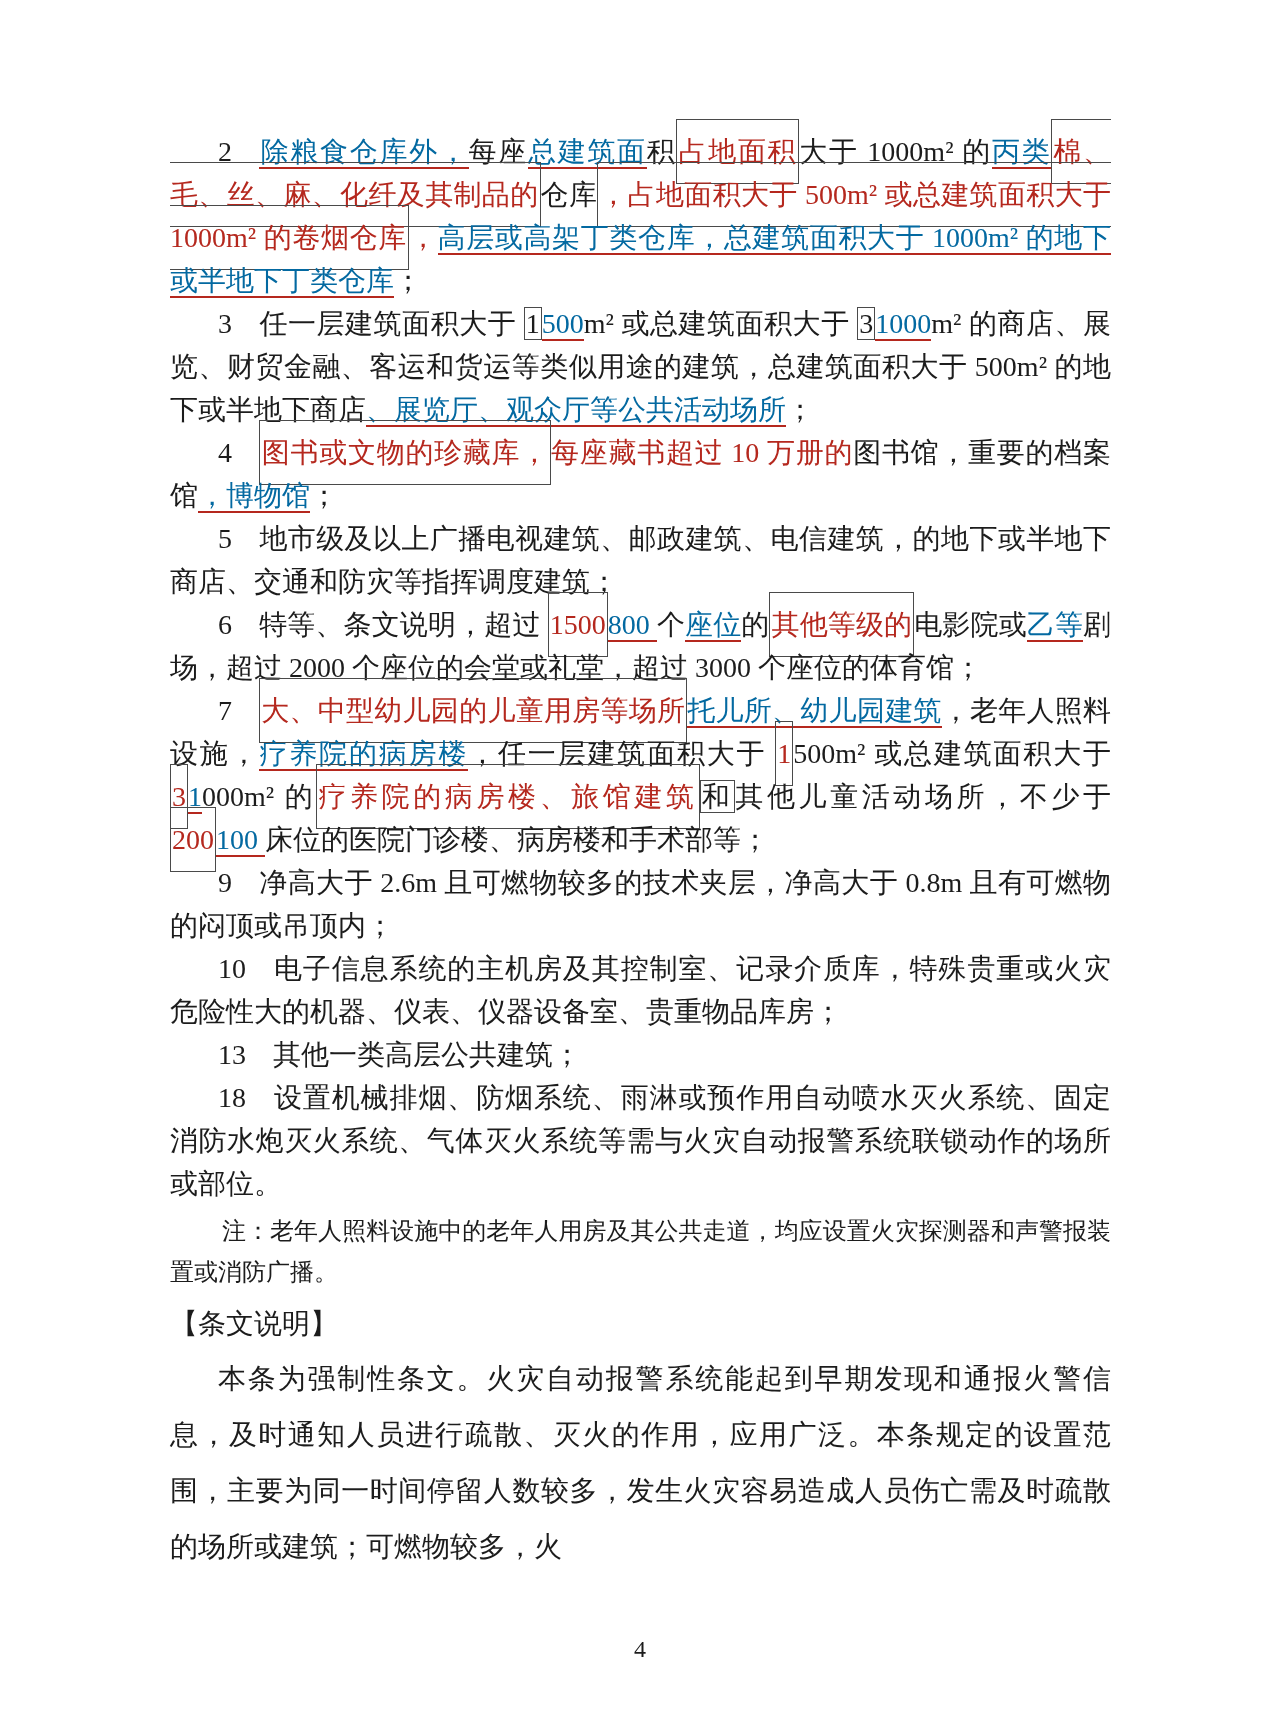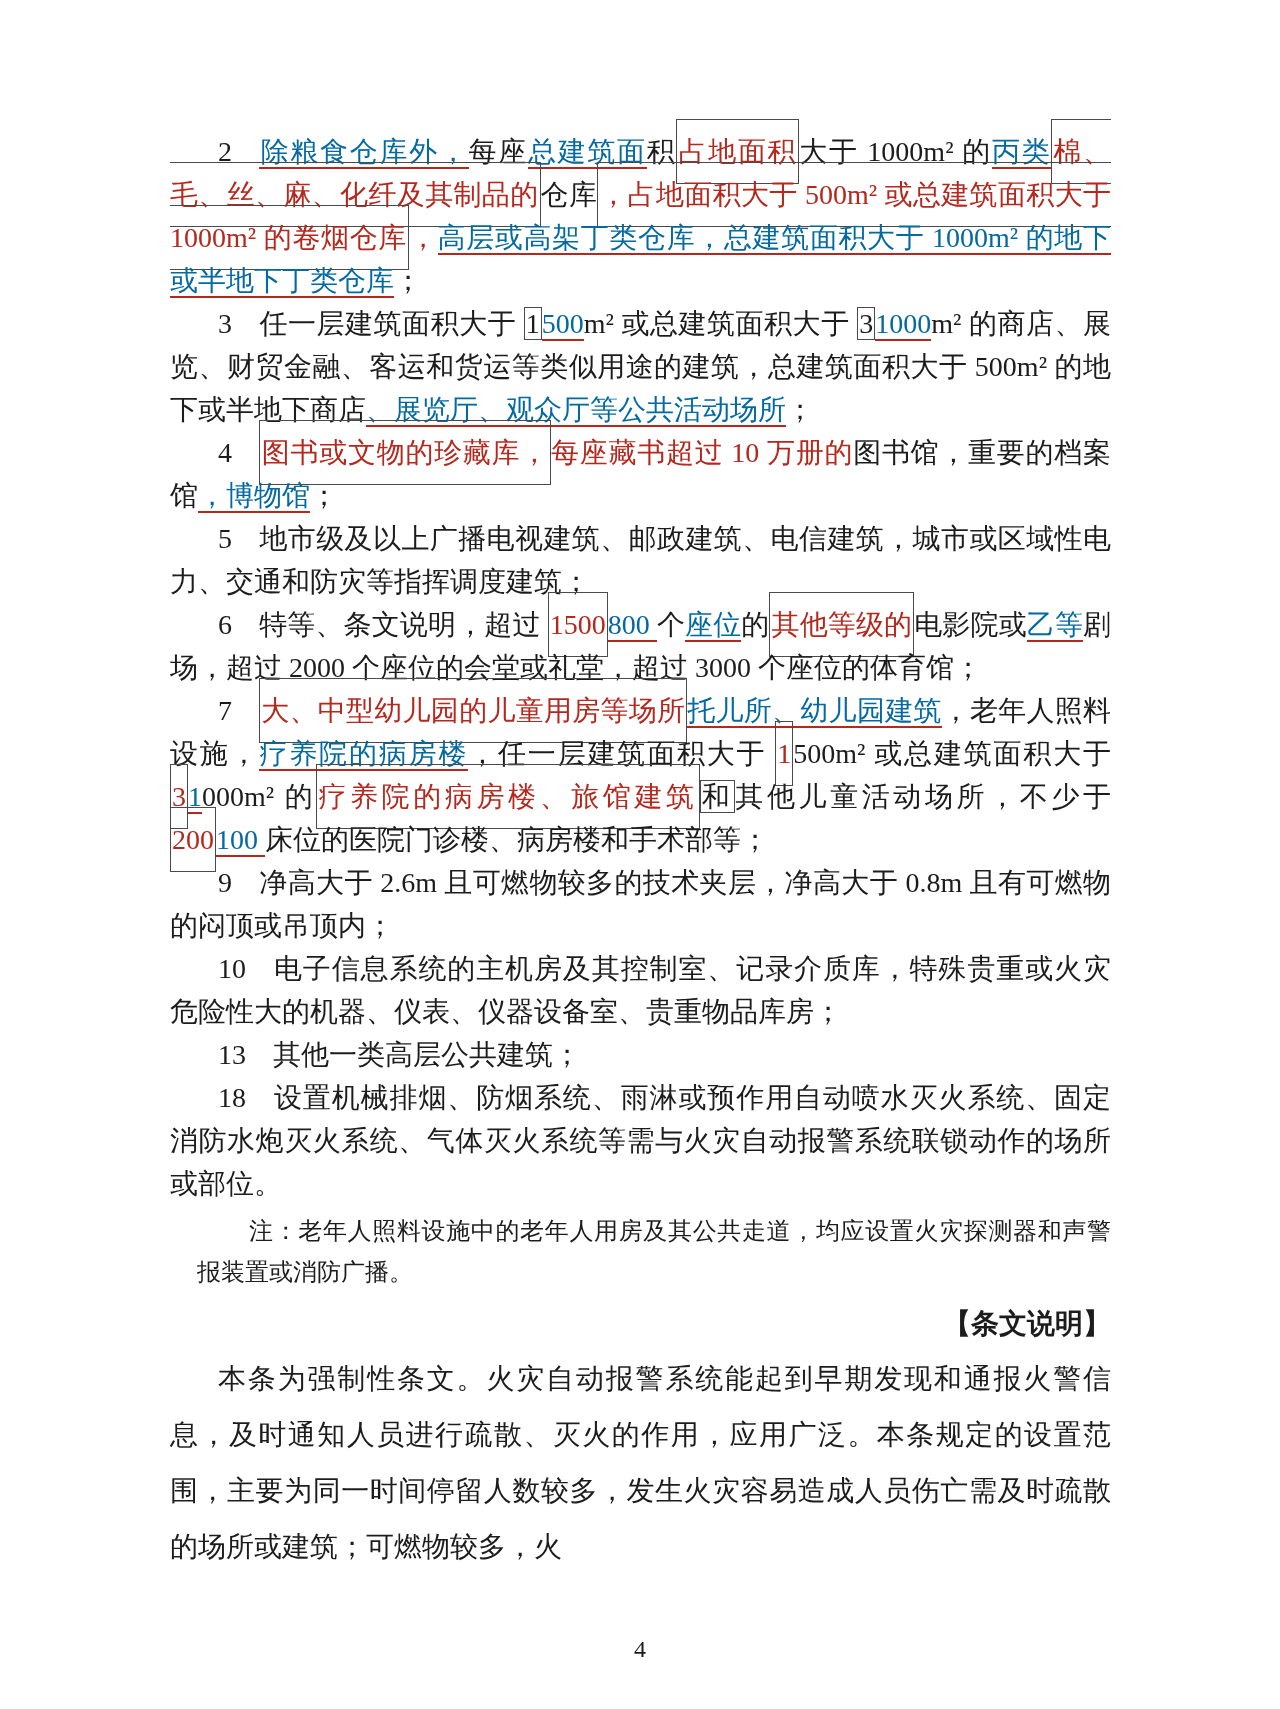--- a/index.html
+++ b/index.html
@@ -21,28 +21,27 @@
     font-size:28px;
     line-height:43px;
     text-align:justify;
     text-indent:48px;
   }
   .para.note{
     font-size:24px;
     line-height:41px;
     text-indent:52px;
     margin-top:6px;
-    margin-left:27px;
   }
   .para.heading{
-    font-weight:bold;
+    font-weight:normal;
     text-indent:0;
     line-height:50px;
     margin-top:6px;
-    text-align:right;
+    text-align:left;
   }
   .para.expl{
     line-height:56px;
     margin-top:2px;
   }
   .run-num{margin-right:27px;}
   .run-n{}
   .run-r{color:#B5281E;}
   .run-i{
     color:#0369a1;
@@ -67,21 +66,21 @@
     color:#1c1c1c;
   }
 </style>
 </head>
 <body>
 
 <main class="page">
     <p class="para body"><span class="run-num">2</span><span class="run-i">除粮食仓库外，</span><span class="run-n">每座</span><span class="run-i">总建筑面</span><span class="run-n">积</span><span class="run-d">占地面积</span><span class="run-n">大于 1000m² 的</span><span class="run-i">丙类</span><span class="run-d">棉、毛、丝、麻、化纤及其制品的</span><span class="run-n">仓库</span><span class="run-d">，占地面积大于 500m² 或总建筑面积大于 1000m² 的卷烟仓库</span><span class="run-r">，</span><span class="run-i">高层或高架丁类仓库，总建筑面积大于 1000m² 的地下或半地下丁类仓库</span><span class="run-n">；</span></p>
     <p class="para body"><span class="run-num">3</span><span class="run-n">任一层建筑面积大于 </span><span class="run-b">1</span><span class="run-i">500</span><span class="run-n">m² 或总建筑面积大于 </span><span class="run-b">3</span><span class="run-i">1000</span><span class="run-n">m² 的商店、展览、财贸金融、客运和货运等类似用途的建筑，总建筑面积大于 500m² 的地下或半地下商店</span><span class="run-i">、展览厅、观众厅等公共活动场所</span><span class="run-n">；</span></p>
     <p class="para body"><span class="run-num">4</span><span class="run-d">图书或文物的珍藏库，</span><span class="run-r">每座藏书超过 10 万册的</span><span class="run-n">图书馆，重要的档案馆</span><span class="run-i">，博物馆</span><span class="run-n">；</span></p>
-    <p class="para body"><span class="run-num">5</span><span class="run-n">地市级及以上广播电视建筑、邮政建筑、电信建筑，城市或区域性电力、交通和防灾等指挥调度建筑；</span></p>
+    <p class="para body"><span class="run-num">5</span><span class="run-n">地市级及以上广播电视建筑、邮政建筑、电信建筑，的地下或半地下商店、交通和防灾等指挥调度建筑；</span></p>
     <p class="para body"><span class="run-num">6</span><span class="run-n">特等、条文说明，超过 </span><span class="run-d">1500</span><span class="run-i">800 </span><span class="run-n">个</span><span class="run-i">座位</span><span class="run-n">的</span><span class="run-d">其他等级的</span><span class="run-n">电影院或</span><span class="run-i">乙等</span><span class="run-n">剧场，超过 2000 个座位的会堂或礼堂，超过 3000 个座位的体育馆；</span></p>
     <p class="para body"><span class="run-num">7</span><span class="run-d">大、中型幼儿园的儿童用房等场所</span><span class="run-i">托儿所、幼儿园建筑</span><span class="run-n">，老年人照料设施，</span><span class="run-i">疗养院的病房楼</span><span class="run-n">，任一层建筑面积大于 </span><span class="run-d">1</span><span class="run-n">500m² 或总建筑面积大于 </span><span class="run-d">3</span><span class="run-i">1</span><span class="run-n">000m² 的</span><span class="run-d">疗养院的病房楼、旅馆建筑</span><span class="run-b">和</span><span class="run-n">其他儿童活动场所，不少于 </span><span class="run-d">200</span><span class="run-i">100 </span><span class="run-n">床位的医院门诊楼、病房楼和手术部等；</span></p>
     <p class="para body"><span class="run-num">9</span><span class="run-n">净高大于 2.6m 且可燃物较多的技术夹层，净高大于 0.8m 且有可燃物的闷顶或吊顶内；</span></p>
     <p class="para body"><span class="run-num">10</span><span class="run-n">电子信息系统的主机房及其控制室、记录介质库，特殊贵重或火灾危险性大的机器、仪表、仪器设备室、贵重物品库房；</span></p>
     <p class="para body"><span class="run-num">13</span><span class="run-n">其他一类高层公共建筑；</span></p>
     <p class="para body"><span class="run-num">18</span><span class="run-n">设置机械排烟、防烟系统、雨淋或预作用自动喷水灭火系统、固定消防水炮灭火系统、气体灭火系统等需与火灾自动报警系统联锁动作的场所或部位。</span></p>
     <p class="para note"><span class="run-n">注：</span><span class="run-n">老年人照料设施中的老年人用房及其公共走道，均应设置火灾探测器和声警报装置或消防广播。</span></p>
     <p class="para heading"><span class="run-n">【条文说明】</span></p>
     <p class="para expl"><span class="run-n">本条为强制性条文。火灾自动报警系统能起到早期发现和通报火警信息，及时通知人员进行疏散、灭火的作用，应用广泛。本条规定的设置范围，主要为同一时间停留人数较多，发生火灾容易造成人员伤亡需及时疏散的场所或建筑；可燃物较多，火</span></p>
   </main>

